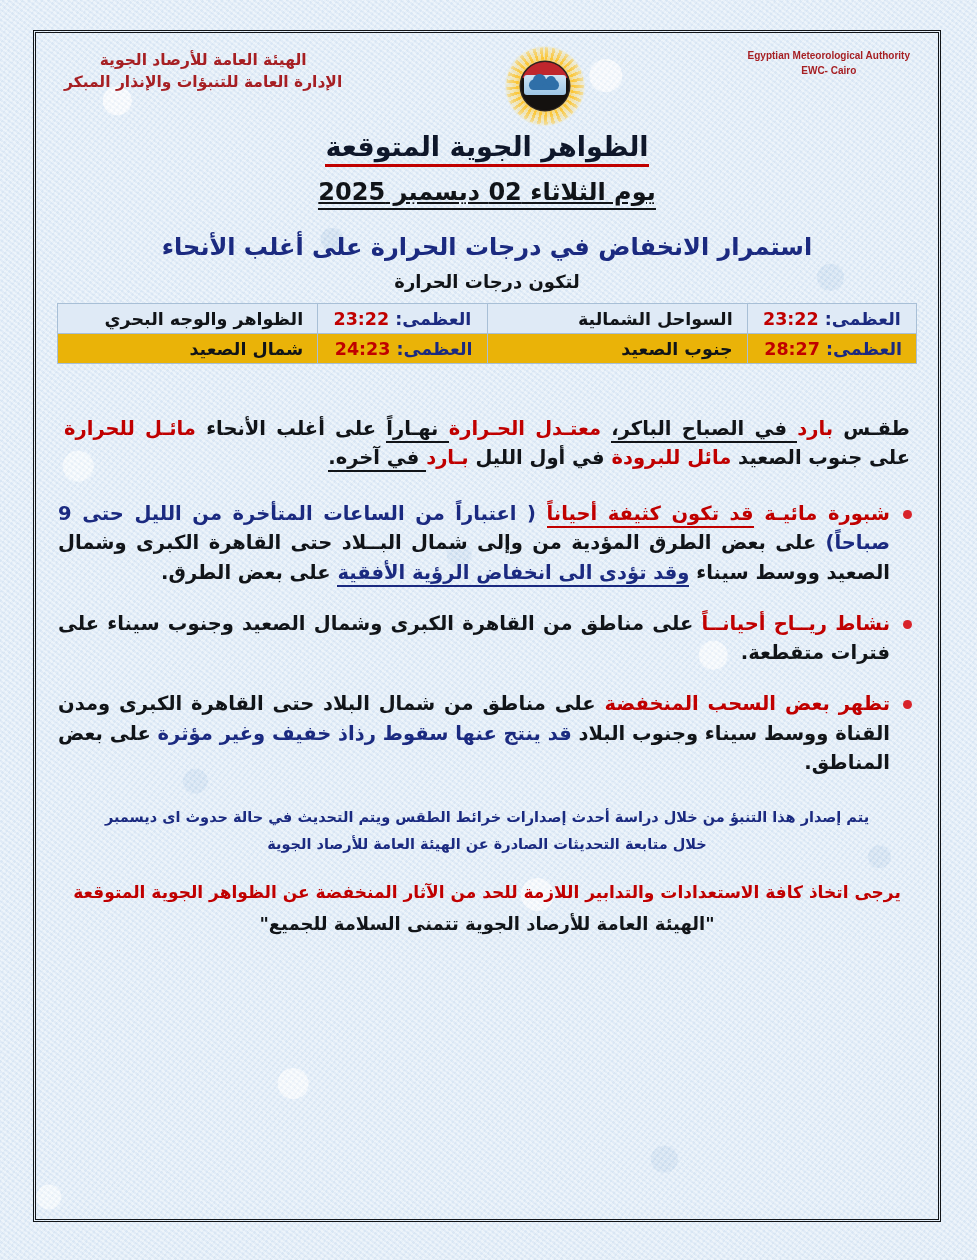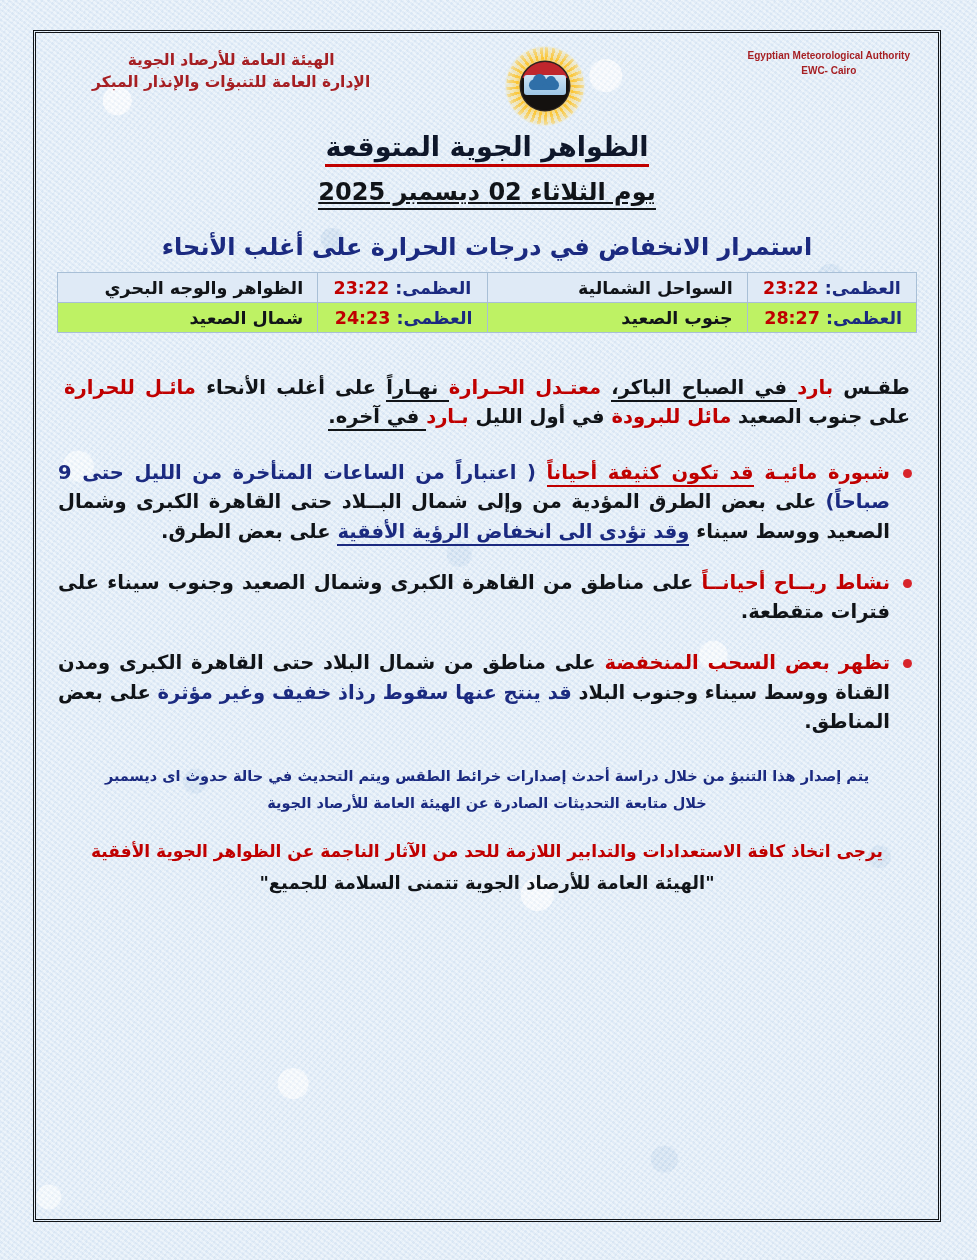--- a/index.html
+++ b/index.html
@@ -65,21 +65,20 @@
     justify-content: space-between;
     height: 76px;
     padding: 6px 12px 0 12px;
     box-sizing: border-box;
   }
   .mast-ar, .mast-en {
     color: #a61f23;
     font-weight: bold;
     line-height: 1.45;
     white-space: nowrap;
-    margin-left: 28px;
   }
   .mast-ar {
     font-size: 15.5px;
     text-align: center;
     direction: rtl;
   }
   .mast-en {
     font-size: 10px;
     text-align: center;
     direction: ltr;
@@ -210,39 +209,39 @@
   
   .temp-table {
     width: 860px;
     margin: 11px auto 0 auto;
     border-collapse: collapse;
     border: 1.5px solid #9ab3cc;
     table-layout: fixed;
     background: #e3eef9;
   }
   .temp-table tr.row-a td { background: #dfeaf6; }
-  .temp-table tr.row-b td { background: #bef264; text-align: right; }
+  .temp-table tr.row-b td { background: #eab308; text-align: right; }
   .temp-table td {
     border: 1px solid #a8bfd6;
     height: 29px;
     padding: 0 14px;
     font-size: 17.5px;
     font-weight: bold;
     color: #111418;
     white-space: nowrap;
   }
   .temp-table td.region { text-align: right; width: 31%; }
   .temp-table td.value  { text-align: center; width: 19%; }
   .lbl-max { color: #1b2a80; }
   .val-max { color: #c00000; }
 
   
   .body-zone {
     margin: 0 6px;
-    padding-top: 20px;
+    padding-top: 30px;
   }
   .para {
     position: relative;
     font-size: 19.5px;
     font-weight: bold;
     line-height: 1.52;
     color: #111418;
     text-align: justify;
     margin-bottom: 21px;
     direction: rtl;
@@ -317,20 +316,21 @@
     <div class="mast-ar">
       <div>الهيئة العامة للأرصاد الجوية</div>
       <div>الإدارة العامة للتنبؤات والإنذار المبكر</div>
     </div>
 
   </div>
 
   <div class="doc-title"><span>الظواهر الجوية المتوقعة</span></div>
   <div class="doc-date"><span>يوم الثلاثاء 02 ديسمبر 2025</span></div>
   <div class="headline">استمرار الانخفاض في درجات الحرارة على أغلب الأنحاء</div>
+  <div class="subheadline">لتكون درجات الحرارة</div>
 
   <table class="temp-table">
     <tbody>
       <tr class="row-a">
         <td class="value"><span class="lbl-max">العظمى:</span> <span class="val-max">23:22</span></td>
         <td class="region">السواحل الشمالية</td>
         <td class="value"><span class="lbl-max">العظمى:</span> <span class="val-max">23:22</span></td>
         <td class="region">الظواهر والوجه البحري</td>
       </tr>
       <tr class="row-b">
@@ -351,17 +351,17 @@
 
     <p class="para bulleted"><span class="bullet-dot"></span><span class="r">نشاط ريــاح أحيانــاً</span><span class="k"> على مناطق من القاهرة الكبرى وشمال الصعيد وجنوب سيناء على فترات متقطعة.</span></p>
 
     <p class="para bulleted"><span class="bullet-dot"></span><span class="r">تظهر بعض السحب المنخفضة</span><span class="k"> على مناطق من شمال البلاد حتى القاهرة الكبرى ومدن القناة ووسط سيناء وجنوب البلاد </span><span class="b">قد ينتج عنها سقوط رذاذ خفيف وغير مؤثرة</span><span class="k"> على بعض المناطق.</span></p>
 
   </div>
 
   <div class="footer-zone">
     <div class="note-blue">يتم إصدار هذا التنبؤ من خلال دراسة أحدث إصدارات خرائط الطقس ويتم التحديث في حالة حدوث اى ديسمبر</div>
     <div class="note-blue">خلال متابعة التحديثات الصادرة عن الهيئة العامة للأرصاد الجوية</div>
-    <div class="note-red">يرجى اتخاذ كافة الاستعدادات والتدابير اللازمة للحد من الآثار الناجمة عن الظواهر الجوية الأفقية</div>
+    <div class="note-red">يرجى اتخاذ كافة الاستعدادات والتدابير اللازمة للحد من الآثار المنخفضة عن الظواهر الجوية المتوقعة</div>
     <div class="note-black">"الهيئة العامة للأرصاد الجوية تتمنى السلامة للجميع"</div>
   </div>
 
 </div>
 
 </body></html>

